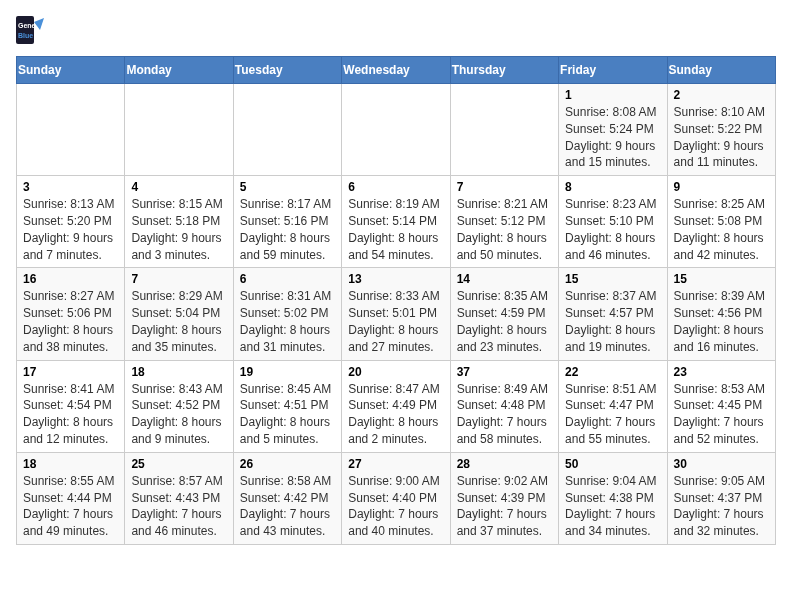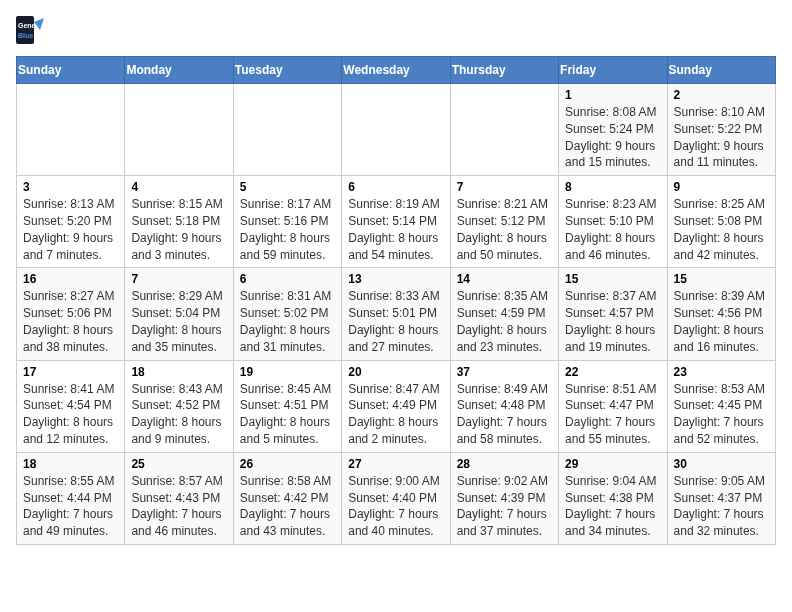--- a/index.html
+++ b/index.html
@@ -229,21 +229,21 @@
         </td>
         <td>
           <span class="day-number">27</span>
           <div class="day-info">Sunrise: 9:00 AM<br>Sunset: 4:40 PM<br>Daylight: 7 hours and 40 minutes.</div>
         </td>
         <td>
           <span class="day-number">28</span>
           <div class="day-info">Sunrise: 9:02 AM<br>Sunset: 4:39 PM<br>Daylight: 7 hours and 37 minutes.</div>
         </td>
         <td>
-          <span class="day-number">29</span>
+          <span class="day-number">50</span>
           <div class="day-info">Sunrise: 9:04 AM<br>Sunset: 4:38 PM<br>Daylight: 7 hours and 34 minutes.</div>
         </td>
         <td>
           <span class="day-number">30</span>
           <div class="day-info">Sunrise: 9:05 AM<br>Sunset: 4:37 PM<br>Daylight: 7 hours and 32 minutes.</div>
         </td>
       </tr>
     </tbody>
 </table>
 

